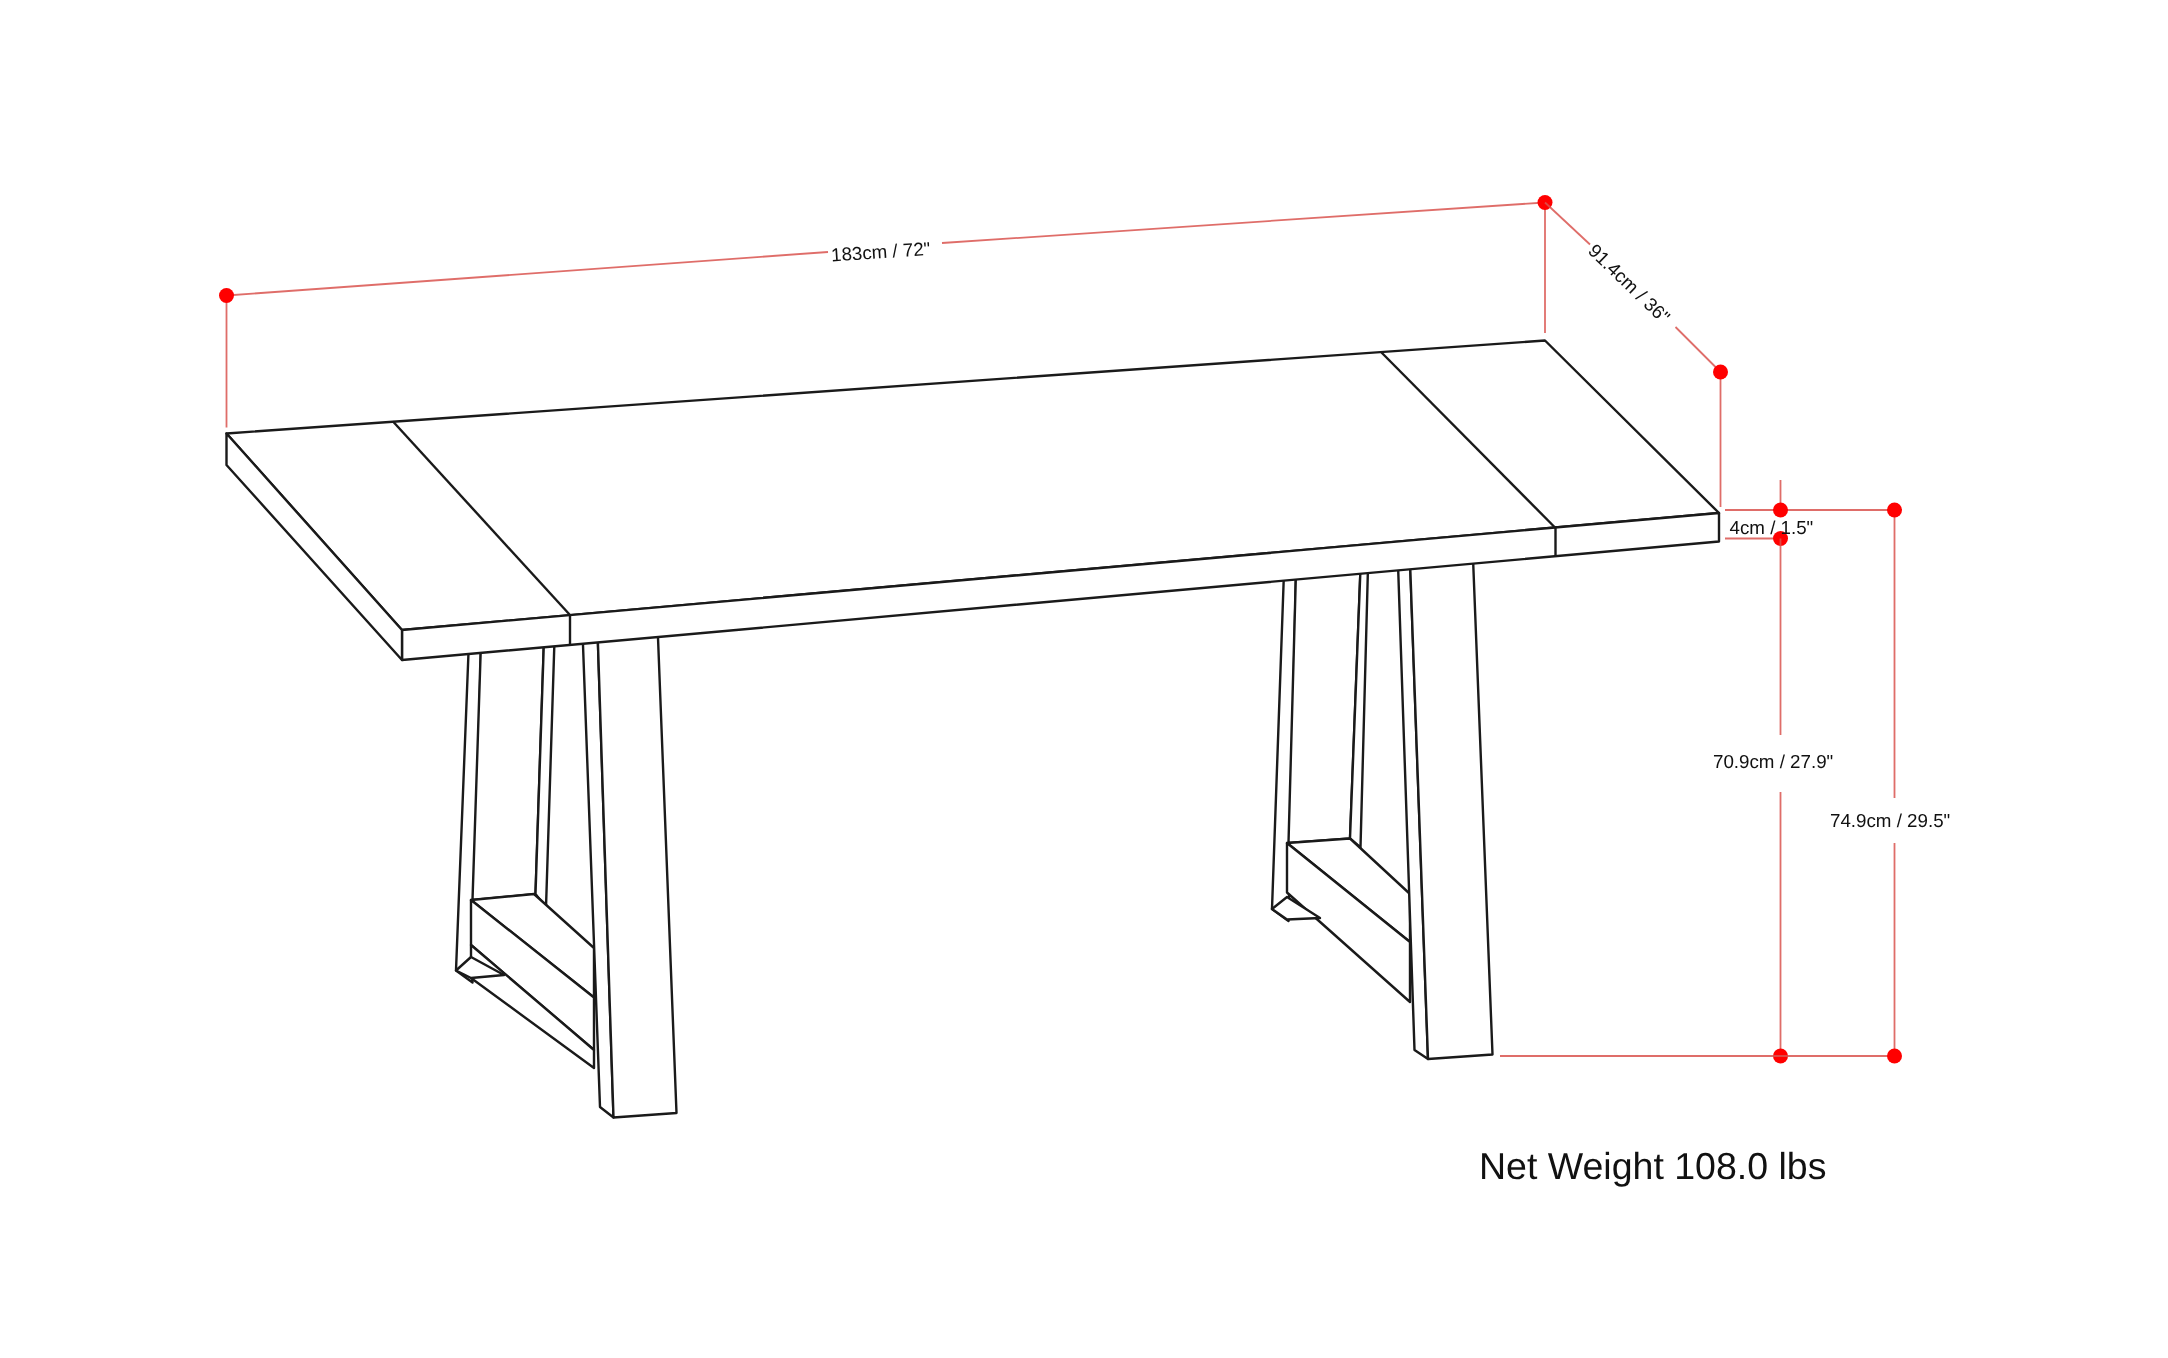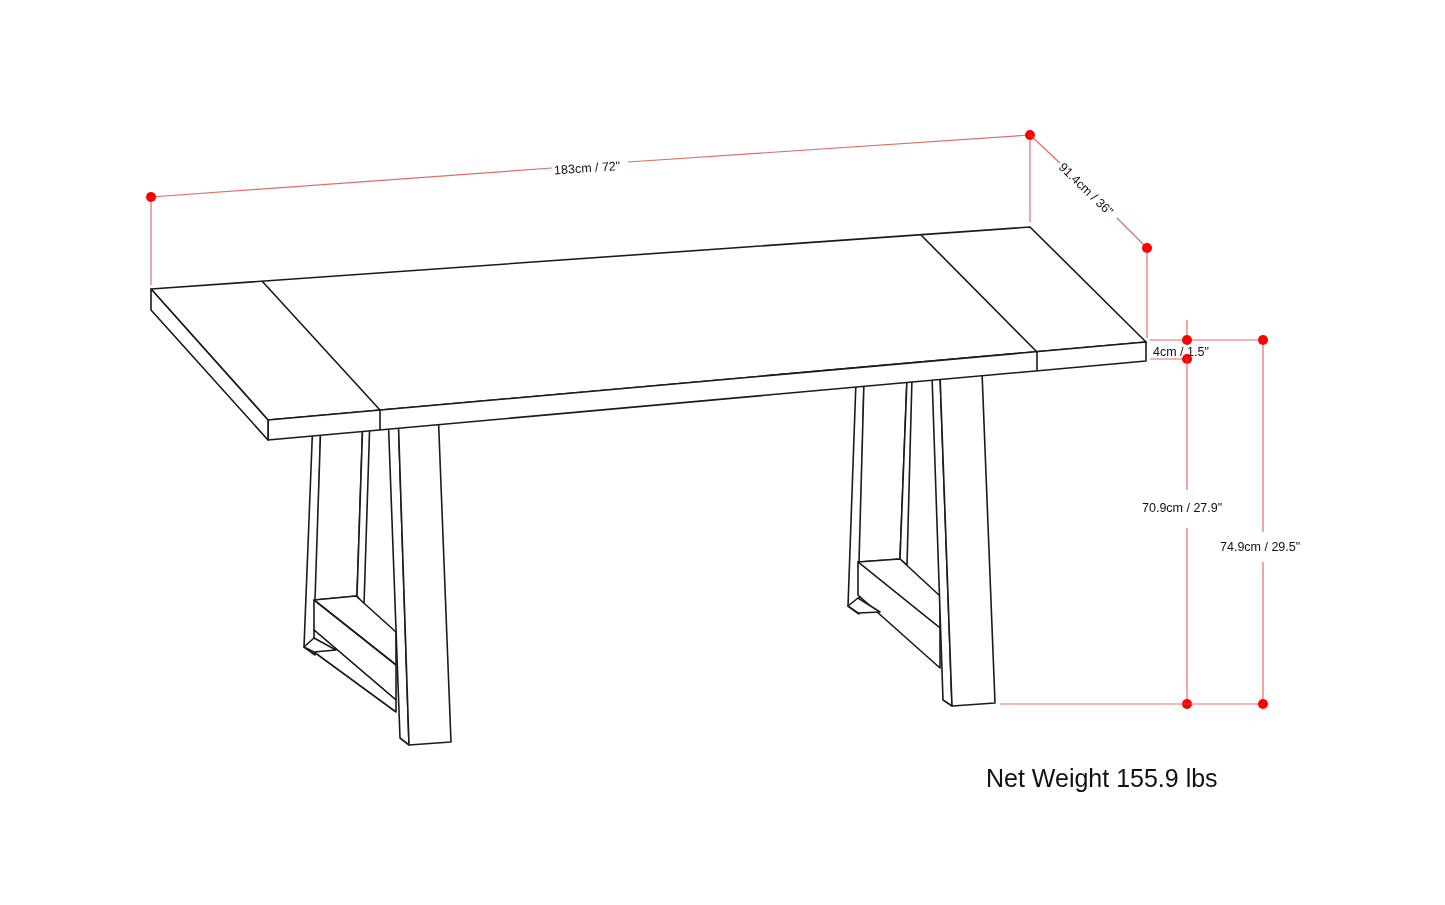--- a/index.html
+++ b/index.html
@@ -98,13 +98,13 @@
   <g>
     <line class="dim" x1="1263" y1="340" x2="1263" y2="532"></line>
     <line class="dim" x1="1263" y1="562" x2="1263" y2="704"></line>
     <line class="dim" x1="1000" y1="704" x2="1263" y2="704"></line>
     <circle class="dot" cx="1263" cy="340" r="5"></circle>
     <circle class="dot" cx="1263" cy="704" r="5"></circle>
     <text class="dimtext" x="1220" y="551">74.9cm / 29.5"</text>
   </g>
 </svg>
 
-<div class="weight">Net Weight 155.9 lbs</div>
+<div class="weight">Net Weight 108.0 lbs</div>
 
 </body></html>

